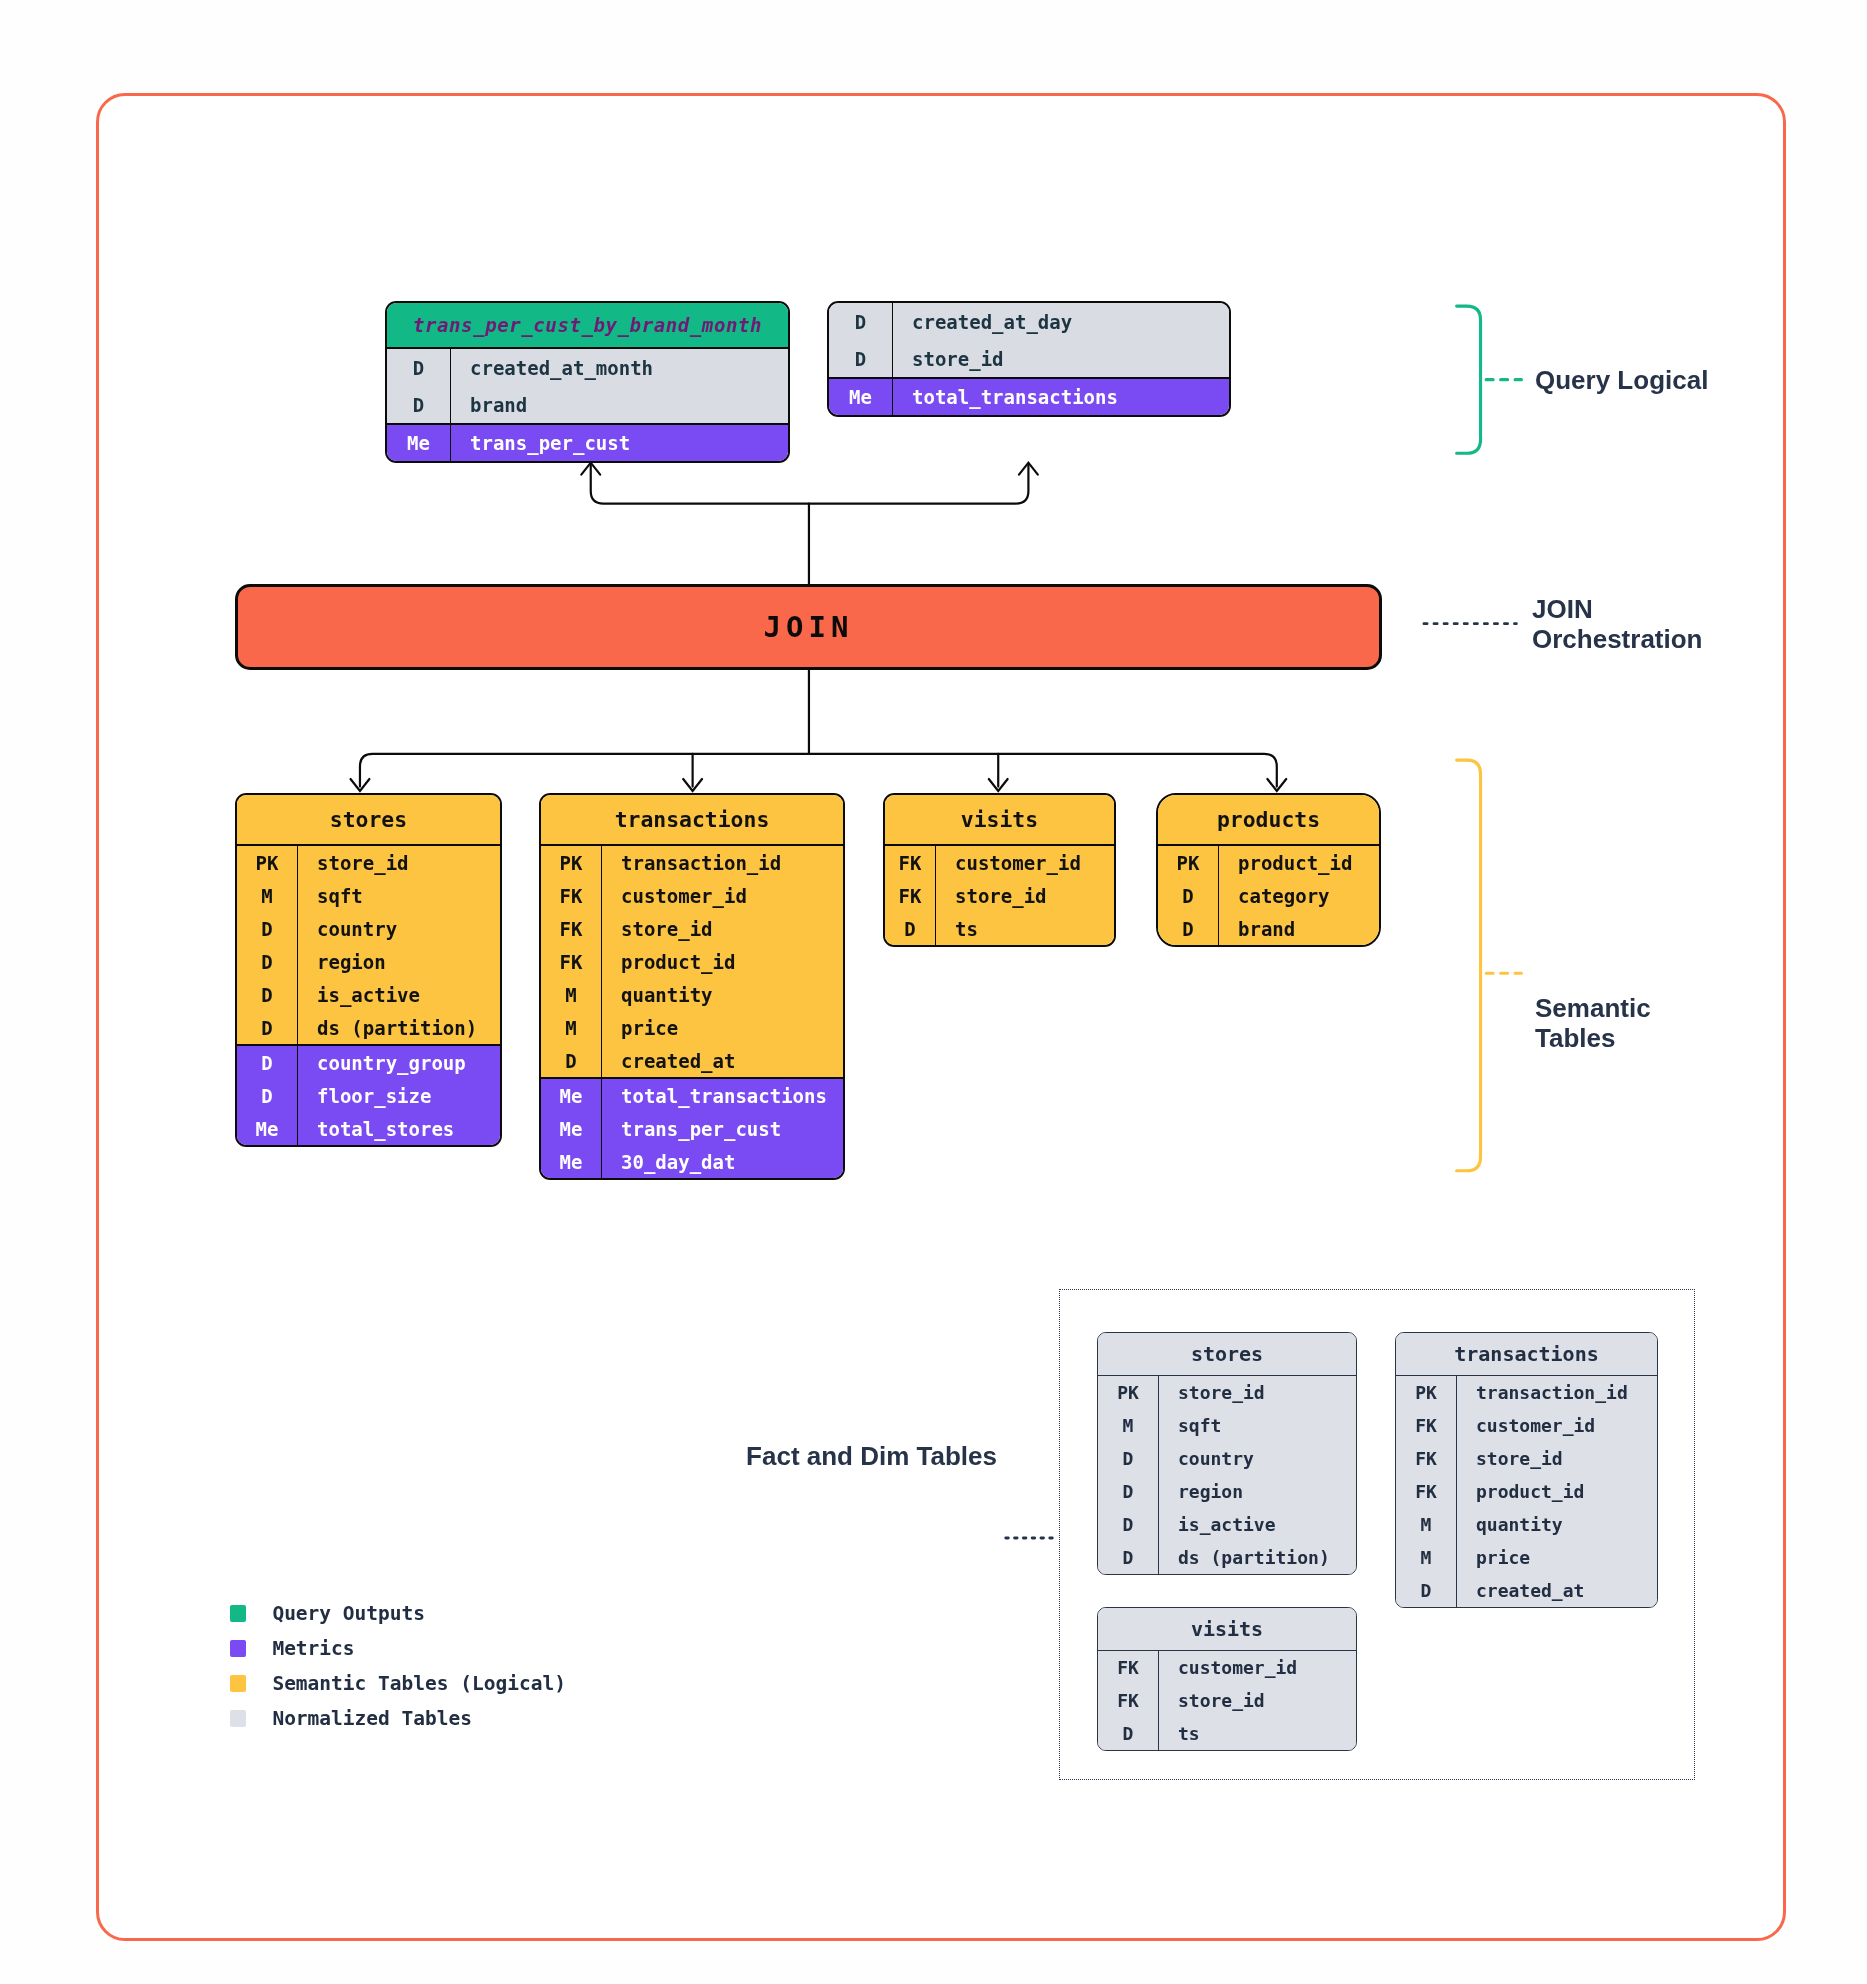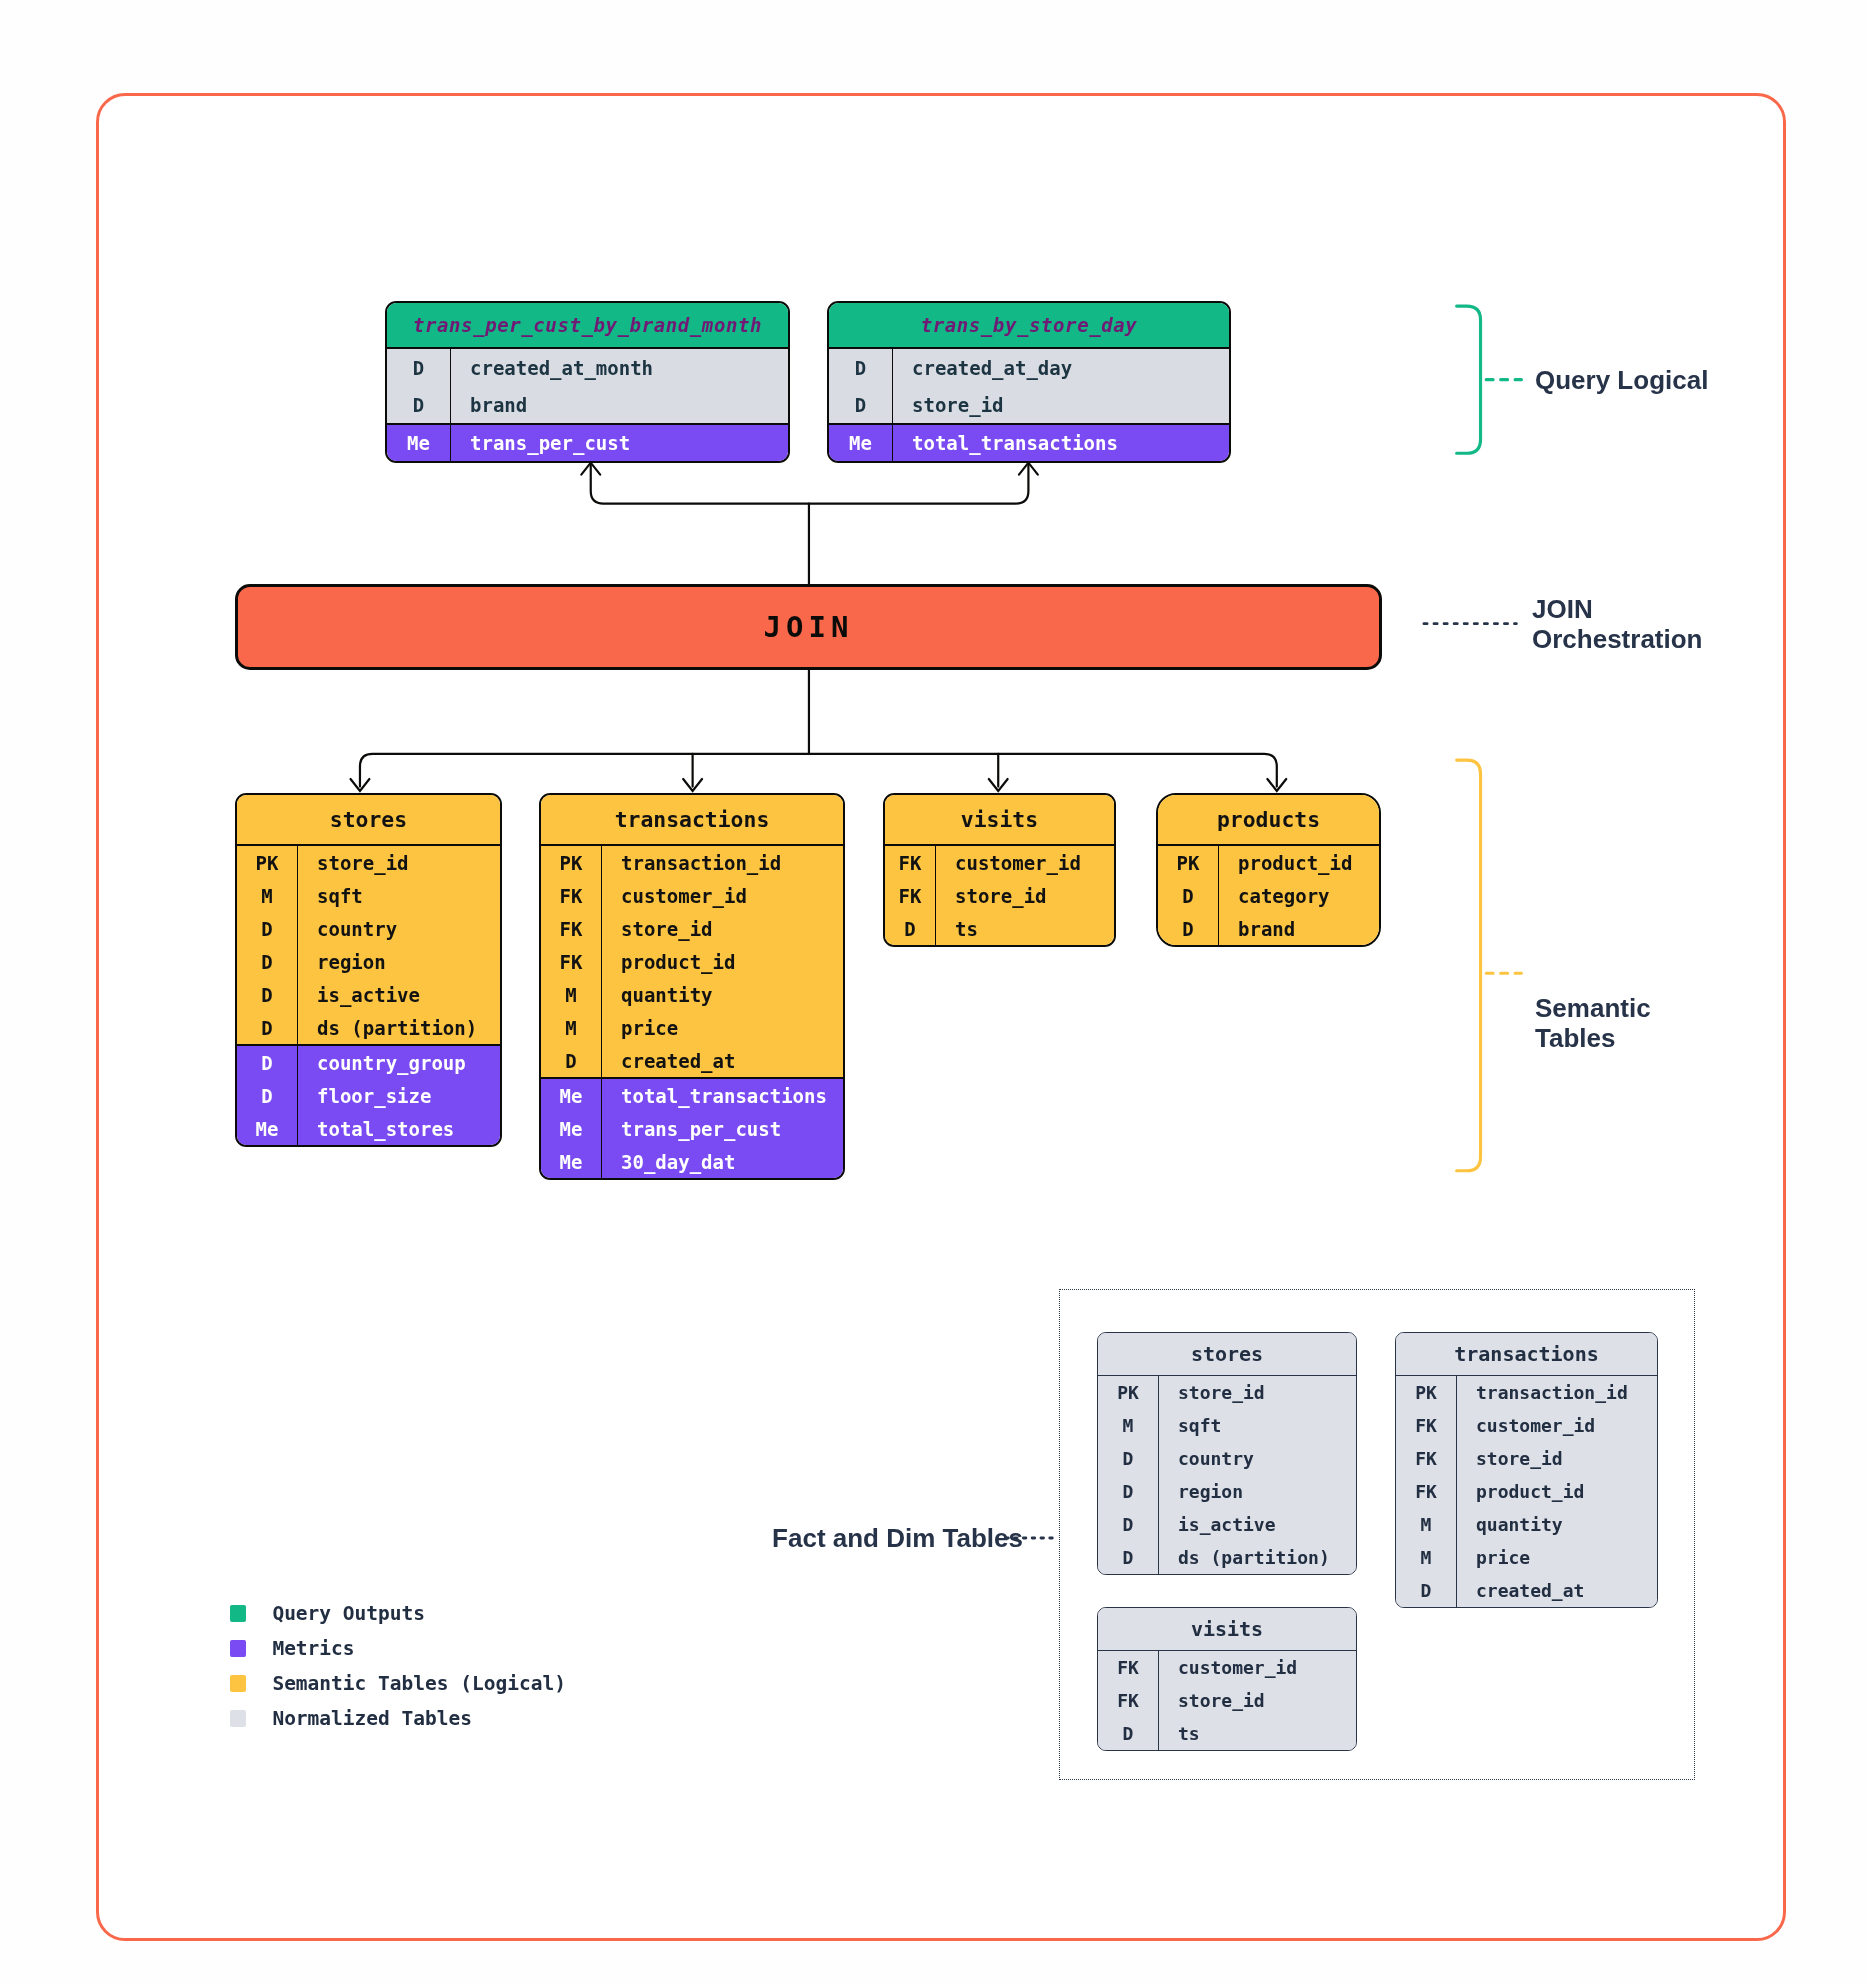--- a/index.html
+++ b/index.html
@@ -120,21 +120,20 @@
         <div class="row">
           <span class="badge">D</span>
           <span class="field">brand</span>
         </div>
         <div class="row derived sect-start">
           <span class="badge">Me</span>
           <span class="field">trans_per_cust</span>
         </div>
       </div>
     <div class="tbl q" style="left:728px;top:205px;width:404px;--bw:63px;">
-        <div class="tbl-h">trans_by_store_day</div>
         <div class="row">
           <span class="badge">D</span>
           <span class="field">created_at_day</span>
         </div>
         <div class="row">
           <span class="badge">D</span>
           <span class="field">store_id</span>
         </div>
         <div class="row derived sect-start">
           <span class="badge">Me</span>
@@ -338,21 +337,21 @@
       <div>Query Logical</div>
     </div>
     <div class="side-label" style="left:1433px;top:528px;">
       <div>JOIN</div>
       <div>Orchestration</div>
     </div>
     <div class="side-label" style="left:1436px;top:927px;">
       <div>Semantic</div>
       <div>Tables</div>
     </div>
-    <div class="side-label right-align" style="left:646px;top:1442px;width:252px;margin-left:26px;">
+    <div class="side-label right-align" style="left:646px;top:1360px;width:252px;">
       <div>Fact and Dim Tables</div>
     </div>
 
     <div class="legend">
         <div class="legend-row">
           <span class="legend-swatch" style="background: rgb(18, 184, 134);"></span>
           <span class="legend-label">Query Outputs</span>
         </div>
         <div class="legend-row">
           <span class="legend-swatch" style="background: rgb(122, 74, 242);"></span>

